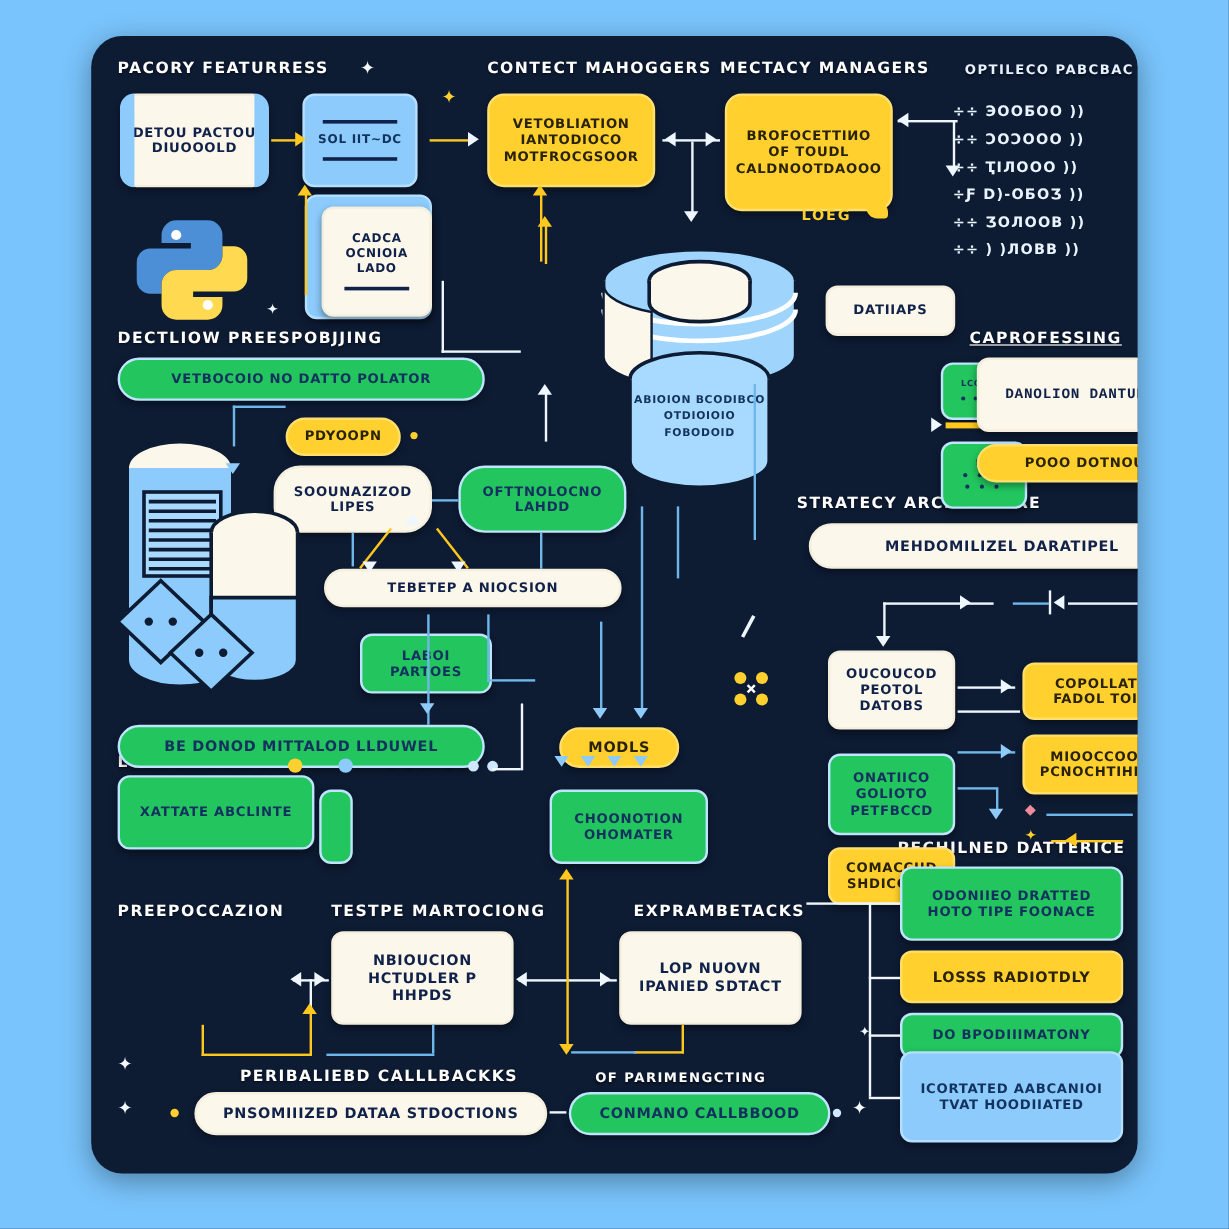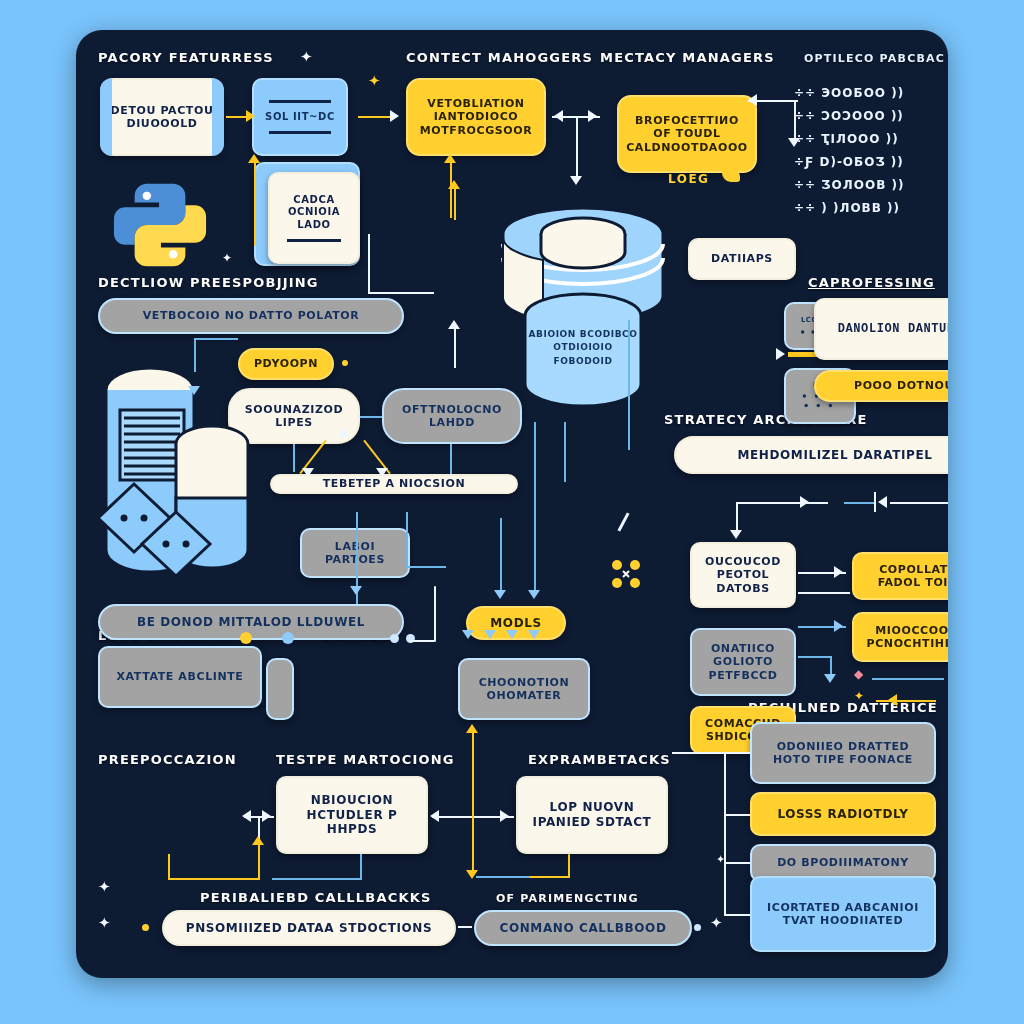--- a/index.html
+++ b/index.html
@@ -23,21 +23,21 @@
   .n{position:absolute;box-sizing:border-box;display:flex;align-items:center;justify-content:center;
      text-align:center;line-height:1.22;font-weight:bold;letter-spacing:.6px;
      text-transform:uppercase;padding:4px 8px;}
 
   .sec{position:absolute;color:#fdfdfd;font-weight:bold;font-size:13px;letter-spacing:1.2px;
        text-transform:uppercase;white-space:nowrap;text-shadow:0 1px 2px rgba(0,0,0,.6);}
 
   
   .cream{background:#fbf7ea;color:#11224a;border:2px solid #f3eedd;border-radius:14px;
          box-shadow:0 3px 6px rgba(0,0,0,.35);}
-  .blue{background:#a3a3a3;color:#14305e;border:2px solid #bfe4ff;border-radius:14px;
+  .blue{background:#22c55e;color:#14305e;border:2px solid #bfe4ff;border-radius:14px;
         box-shadow:0 3px 6px rgba(0,0,0,.35);}
   .blue2{background:#8ccbfb;color:#12325f;border:2px solid #b4e0ff;border-radius:14px;
          box-shadow:0 3px 6px rgba(0,0,0,.35);}
   .yellow{background:#ffd02e;color:#2a2205;border:2px solid #ffdf6b;border-radius:14px;
           box-shadow:0 3px 6px rgba(0,0,0,.35);}
   .pill{border-radius:22px;}
   .sq{border-radius:10px;}
 
   .fs9{font-size:9px;} .fs10{font-size:10px;} .fs11{font-size:11px;}
   .fs12{font-size:12px;}
@@ -113,21 +113,21 @@
     <div class="n blue2 sq" style="left:178px;top:132px;width:106px;height:104px;"></div>
     <div class="n cream sq fs10" style="left:192px;top:142px;width:92px;height:92px;flex-direction:column;">
       <span>CADCA OCNIOIA LADO</span>
       <div style="width:54px;height:3px;background:#11224a;margin-top:8px;"></div>
     </div>
 
     <div class="n yellow fs11" style="left:330px;top:48px;width:140px;height:78px;">
       <span>VETOBLIATION IANTODIOCO MOTFROCGSOOR</span>
     </div>
 
-    <div class="n yellow fs11" style="left:528px;top:65px;width:140px;height:78px;margin-left:13px;">
+    <div class="n yellow fs11" style="left:528px;top:48px;width:140px;height:98px;">
       <span>BROFOCETTIИO OF TOUDL CALDNOOTDAOOO</span>
     </div>
 
     <div class="pybadge" style="left:592px;top:142px;">LOEG</div>
     <div style="position:absolute;left:646px;top:138px;width:18px;height:14px;background:#ffd02e;border-radius:3px 9px 3px 9px;"></div>
 
     <div class="n cream sq fs11" style="left:612px;top:208px;width:108px;height:42px;">
       <span>DATIIAPS</span>
     </div>
 
@@ -202,21 +202,21 @@
     <div class="dot" style="left:266px;top:330px;width:6px;height:6px;background:#ffd02e;"></div>
 
     <div class="n cream pill fs11" style="left:152px;top:358px;width:132px;height:56px;">
       <span>SOOUNAZIZOD LIPES</span>
     </div>
 
     <div class="n blue pill fs11" style="left:306px;top:358px;width:140px;height:56px;">
       <span>OFTTNOLOCNO LAHDD</span>
     </div>
 
-    <div class="n cream pill fs11" style="left:194px;top:444px;width:248px;height:20px;">
+    <div class="n cream pill fs11" style="left:194px;top:444px;width:248px;height:32px;">
       <span>TEBETEP A NIOCSION</span>
     </div>
 
     <div class="n blue sq fs11" style="left:224px;top:498px;width:110px;height:50px;">
       <span>LABOI PARTOES</span>
     </div>
 
     <div class="n blue pill fs12" style="left:22px;top:574px;width:306px;height:36px;">
       <span>BE DONOD MITTALOD LLDUWEL</span>
     </div>

